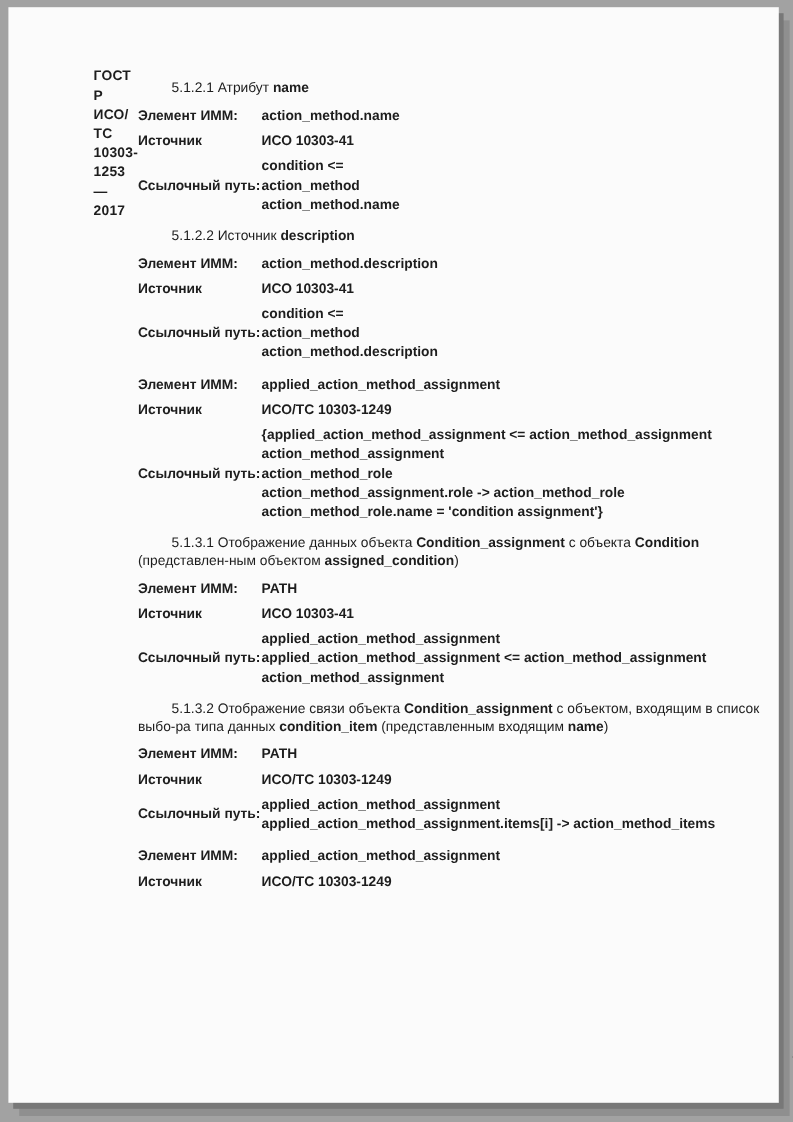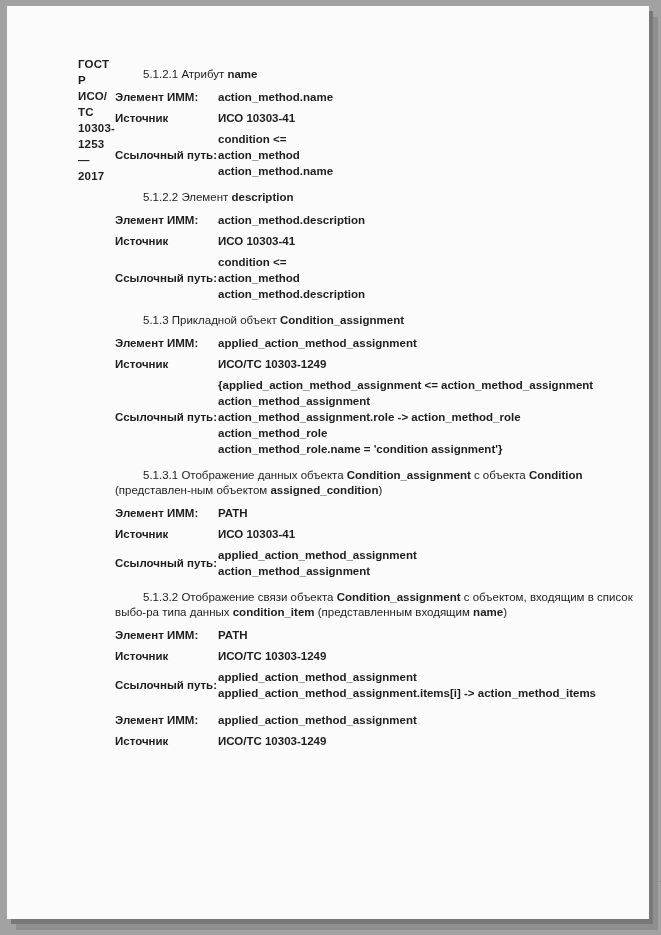--- a/index.html
+++ b/index.html
@@ -77,21 +77,21 @@
         <div class="row">
           <div class="label">Ссылочный путь:</div>
           <div class="values">
             <div class="value-line">condition &lt;=</div>
             <div class="value-line">action_method</div>
             <div class="value-line">action_method.name</div>
           </div>
         </div>
       </div>
       <div class="section">
-        <div class="section-heading"><span>5.1.2.2 Элемент </span><b>description</b></div>
+        <div class="section-heading"><span>5.1.2.2 Источник </span><b>description</b></div>
         <div class="row">
           <div class="label">Элемент ИММ:</div>
           <div class="values">
             <div class="value-line">action_method.description</div>
           </div>
         </div>
         <div class="row">
           <div class="label">Источник</div>
           <div class="values">
             <div class="value-line">ИСО 10303-41</div>
@@ -100,40 +100,39 @@
         <div class="row">
           <div class="label">Ссылочный путь:</div>
           <div class="values">
             <div class="value-line">condition &lt;=</div>
             <div class="value-line">action_method</div>
             <div class="value-line">action_method.description</div>
           </div>
         </div>
       </div>
       <div class="section">
-        <div class="section-heading"><span>5.1.3 Прикладной объект </span><b>Condition_assignment</b></div>
         <div class="row">
           <div class="label">Элемент ИММ:</div>
           <div class="values">
             <div class="value-line">applied_action_method_assignment</div>
           </div>
         </div>
         <div class="row">
           <div class="label">Источник</div>
           <div class="values">
             <div class="value-line">ИСО/ТС 10303-1249</div>
           </div>
         </div>
         <div class="row">
           <div class="label">Ссылочный путь:</div>
           <div class="values">
             <div class="value-line">{applied_action_method_assignment &lt;= action_method_assignment</div>
             <div class="value-line">action_method_assignment</div>
+            <div class="value-line">action_method_role</div>
             <div class="value-line">action_method_assignment.role -&gt; action_method_role</div>
-            <div class="value-line">action_method_role</div>
             <div class="value-line">action_method_role.name = 'condition assignment'}</div>
           </div>
         </div>
       </div>
       <div class="section">
         <div class="section-heading"><span>5.1.3.1 Отображение данных объекта </span><b>Condition_assignment</b><span> с объекта </span><b>Condition</b><span> (представлен-ным объектом </span><b>assigned_condition</b><span>)</span></div>
         <div class="row">
           <div class="label">Элемент ИММ:</div>
           <div class="values">
             <div class="value-line">PATH</div>
@@ -142,20 +141,21 @@
         <div class="row">
           <div class="label">Источник</div>
           <div class="values">
             <div class="value-line">ИСО 10303-41</div>
           </div>
         </div>
         <div class="row">
           <div class="label">Ссылочный путь:</div>
           <div class="values">
             <div class="value-line">applied_action_method_assignment</div>
+            <div class="value-line">applied_action_method_assignment &lt;= action_method_assignment</div>
             <div class="value-line">action_method_assignment</div>
           </div>
         </div>
       </div>
       <div class="section">
         <div class="section-heading"><span>5.1.3.2 Отображение связи объекта </span><b>Condition_assignment</b><span> с объектом, входящим в список выбо-ра типа данных </span><b>condition_item</b><span> (представленным входящим </span><b>name</b><span>)</span></div>
         <div class="row">
           <div class="label">Элемент ИММ:</div>
           <div class="values">
             <div class="value-line">PATH</div>

